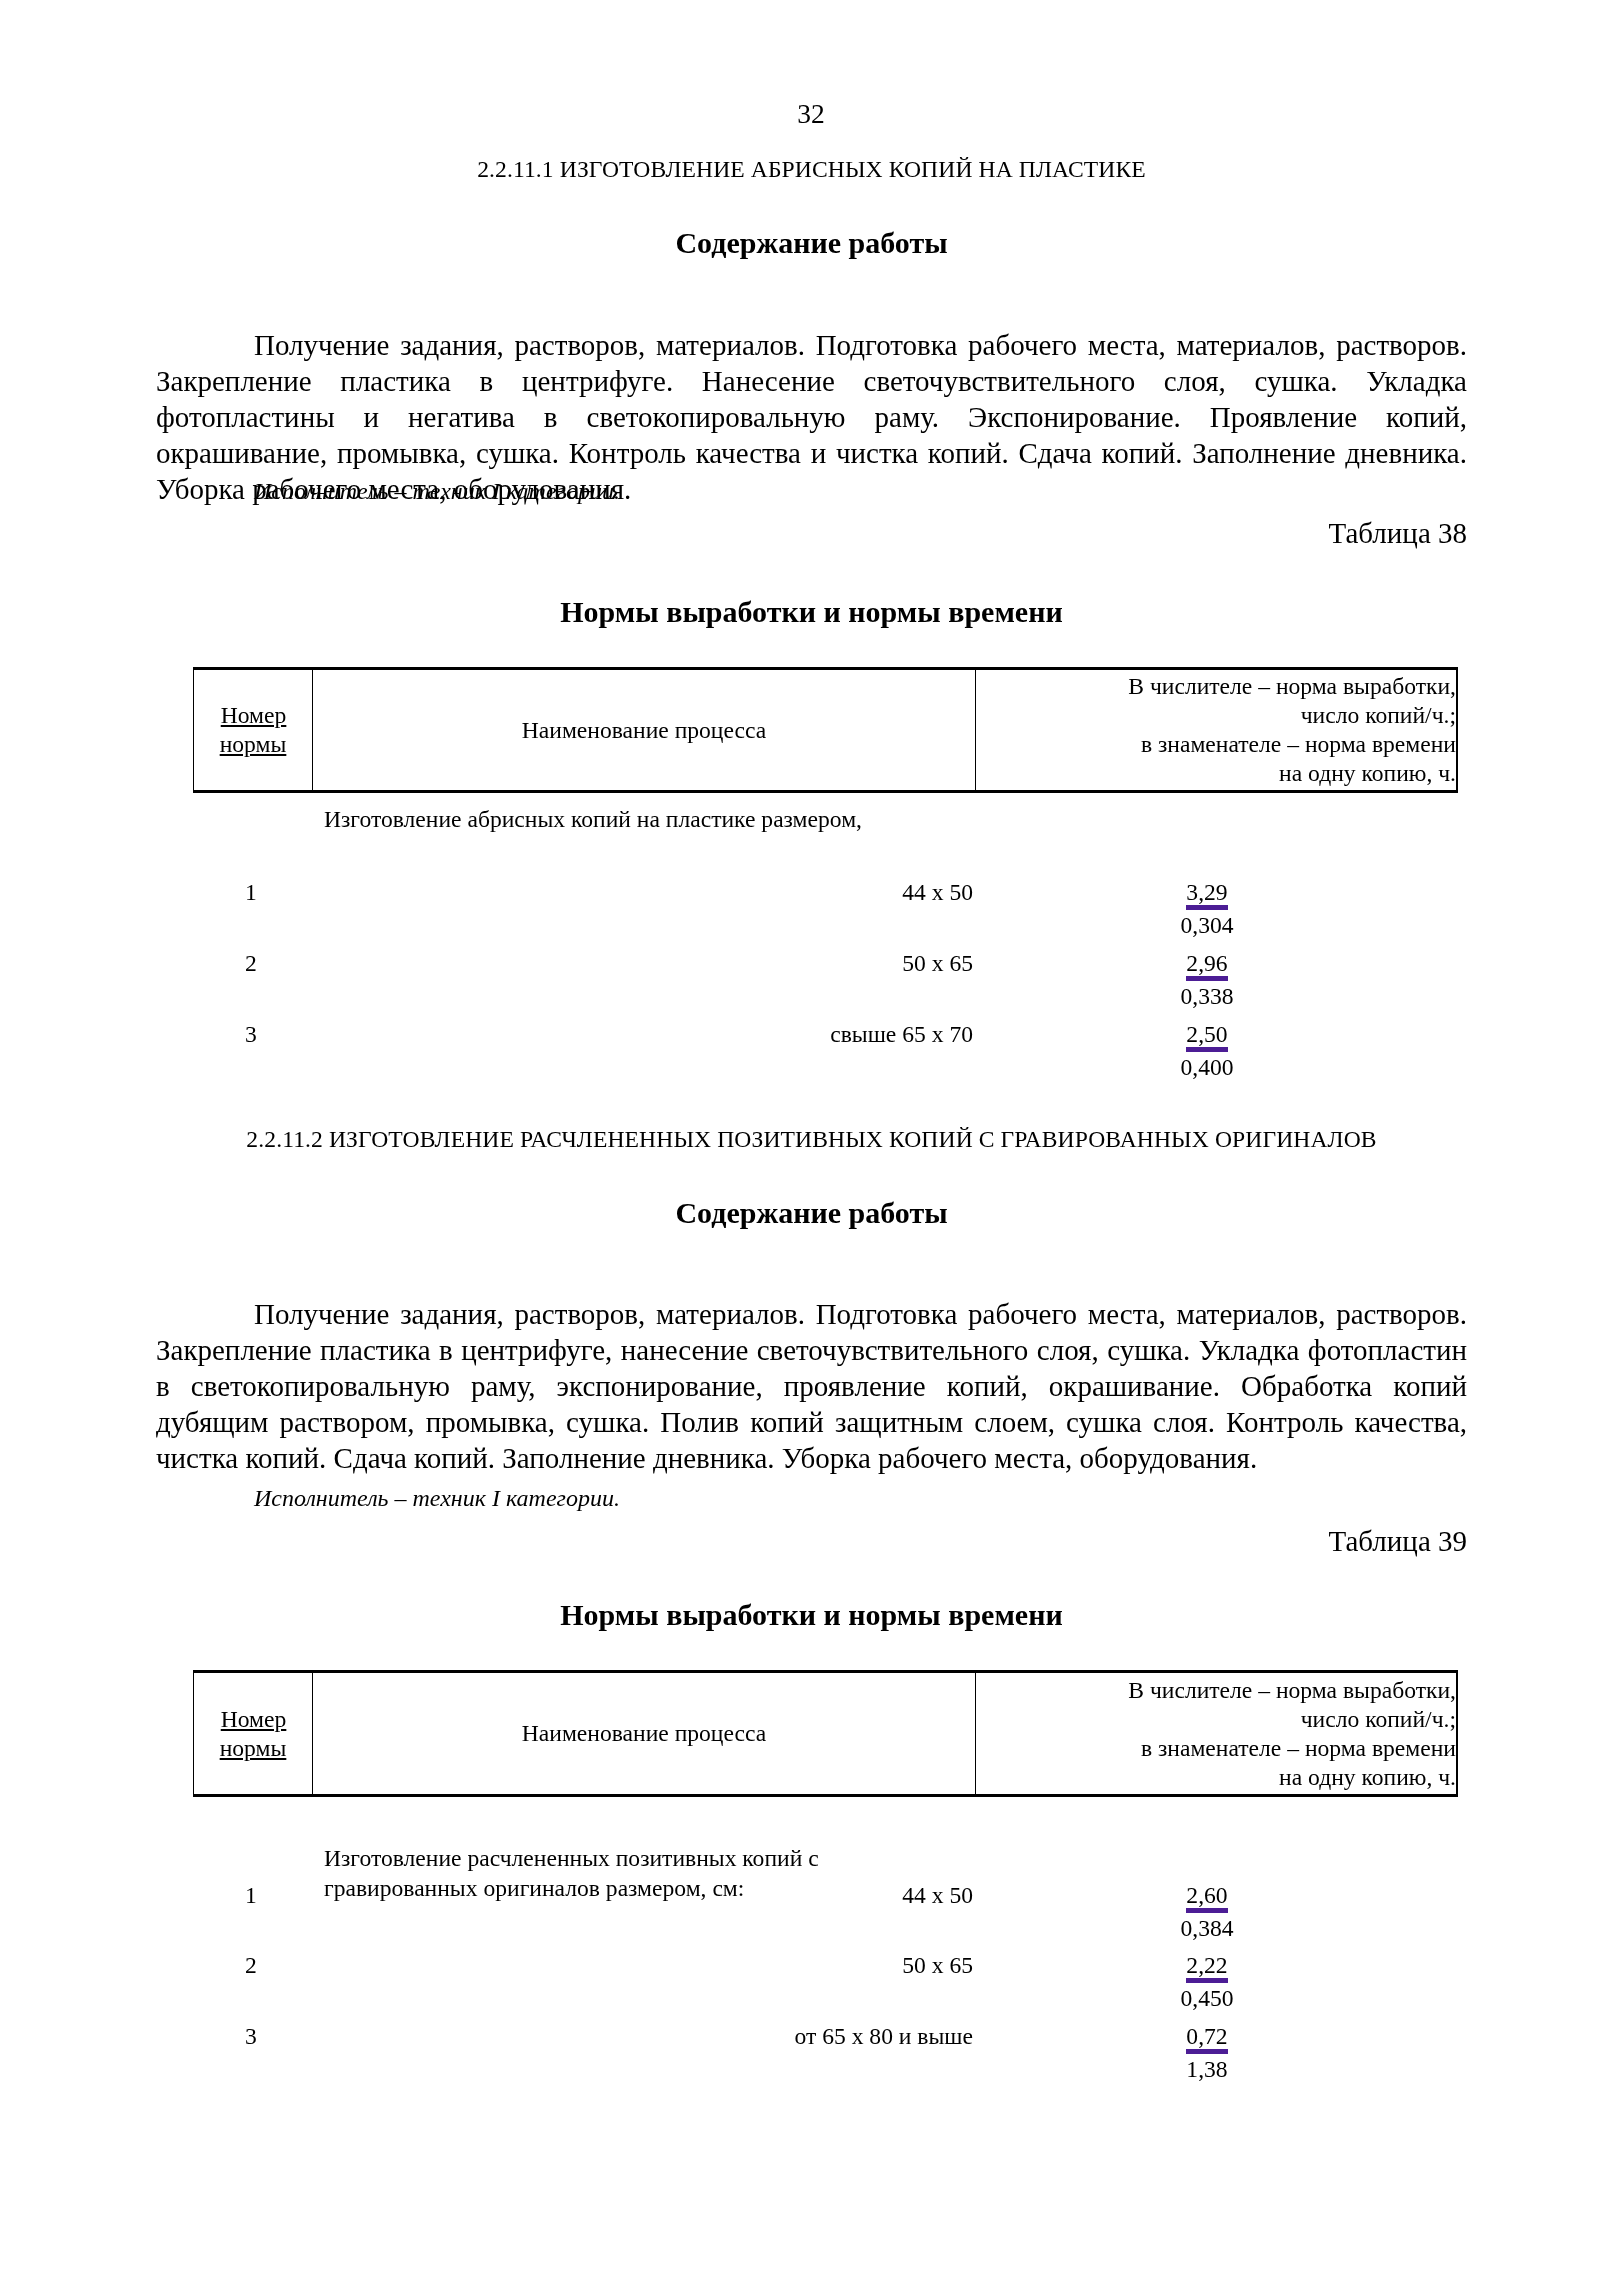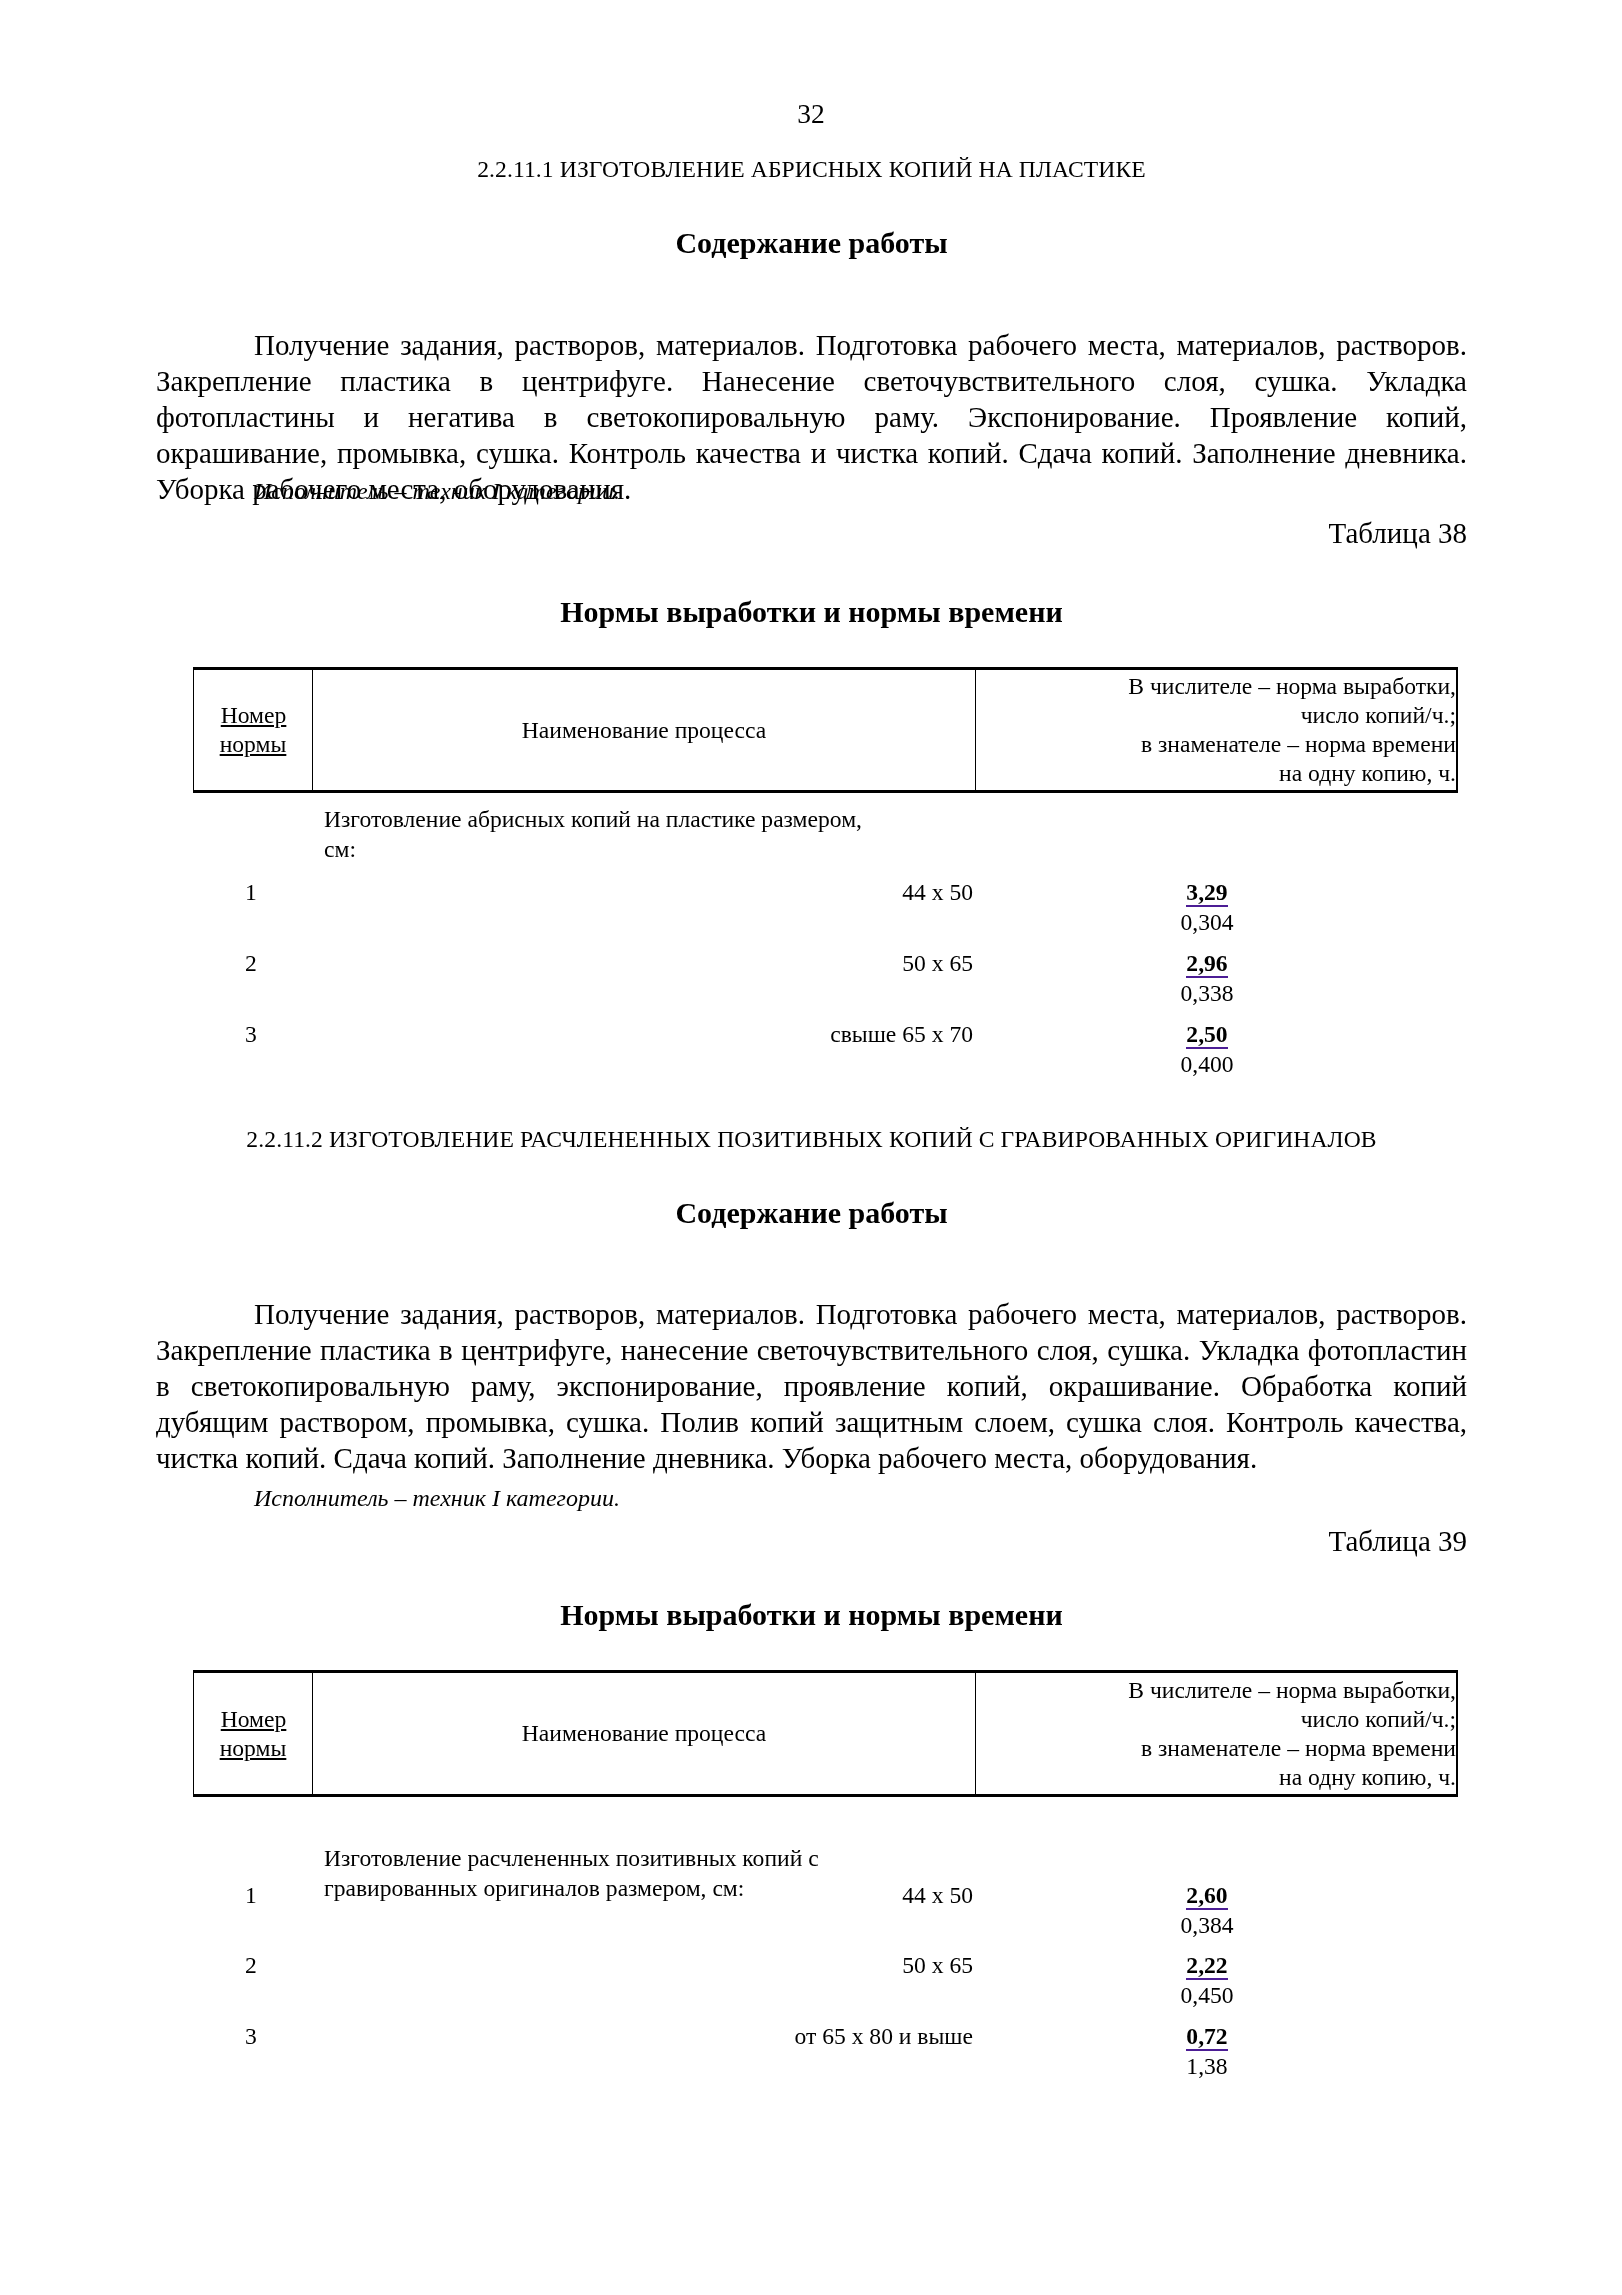--- a/index.html
+++ b/index.html
@@ -24,21 +24,21 @@
   .tbl-head .c1 { width: 118px; border-right: 1.3px solid #000; display: flex; align-items: center; justify-content: center; text-align: right; text-decoration: underline; }
   .tbl-head .c2 { width: 662px; border-right: 0.7px solid #000; display: flex; align-items: center; justify-content: center; text-align: center; }
   .tbl-head .c3 { flex: 1; display: flex; flex-direction: column; align-items: flex-end; justify-content: center; text-align: center; }
 
   .tbl-body { left: 193px; width: 1265px; font-size: 23.6px; line-height: 30px; }
   .group-title { position: absolute; left: 131px; width: 654px; }
   .row { position: absolute; left: 0; width: 1265px; height: 72px; }
   .row .num { position: absolute; left: 52px; width: 19.6px; text-align: left; }
   .row .name { position: absolute; left: 118px; width: 662px; text-align: right; }
   .row .frac { position: absolute; left: 968px; width: 92px; text-align: center; }
-  .frac .numer { display: inline-block; border-bottom: 2px solid #4c1d95; line-height: 26px; font-weight: bold; }
+  .frac .numer { display: inline-block; border-bottom: 5px solid #4c1d95; line-height: 26px; }
   .frac .denom { display: block; line-height: 31px; }
 </style>
 </head>
 <body>
 
 <div class="abs page-num">32</div>
 
 <div class="abs sec-heading" style="top:156px;">2.2.11.1  ИЗГОТОВЛЕНИЕ АБРИСНЫХ КОПИЙ НА ПЛАСТИКЕ</div>
 <div class="abs bold-title" style="top:226px;">Содержание работы</div>
 <div class="abs para" style="top:300px;"><span class="indent"></span><span>Получение задания, растворов, материалов. Подготовка рабочего места, материалов, растворов. Закрепление пластика в центрифуге. Нанесение светочувствительного слоя, сушка. Укладка фотопластины и негатива в светокопировальную раму. Экспонирование. Проявление копий, окрашивание, промывка, сушка. Контроль качества и чистка копий. Сдача копий. Заполнение дневника. Уборка рабочего места, оборудования.</span></div>
@@ -58,21 +58,20 @@
     <div>В числителе – норма выработки,</div>
     <div>число копий/ч.;</div>
     <div>в знаменателе – норма времени</div>
     <div>на одну копию, ч.</div>
   </div>
 </div>
 
 <div class="abs tbl-body" style="top:804px; height:294px;">
   <div class="group-title" style="top:0;">
     <div>Изготовление абрисных копий на пластике размером,</div>
-    <div>см:</div>
   </div>
   <div class="row" style="top:73px;">
     <div class="num">1</div>
     <div class="name">44 х 50</div>
     <div class="frac"><span class="numer">3,29</span><span class="denom">0,304</span></div>
   </div>
   <div class="row" style="top:144px;">
     <div class="num">2</div>
     <div class="name">50 х 65</div>
     <div class="frac"><span class="numer">2,96</span><span class="denom">0,338</span></div>

